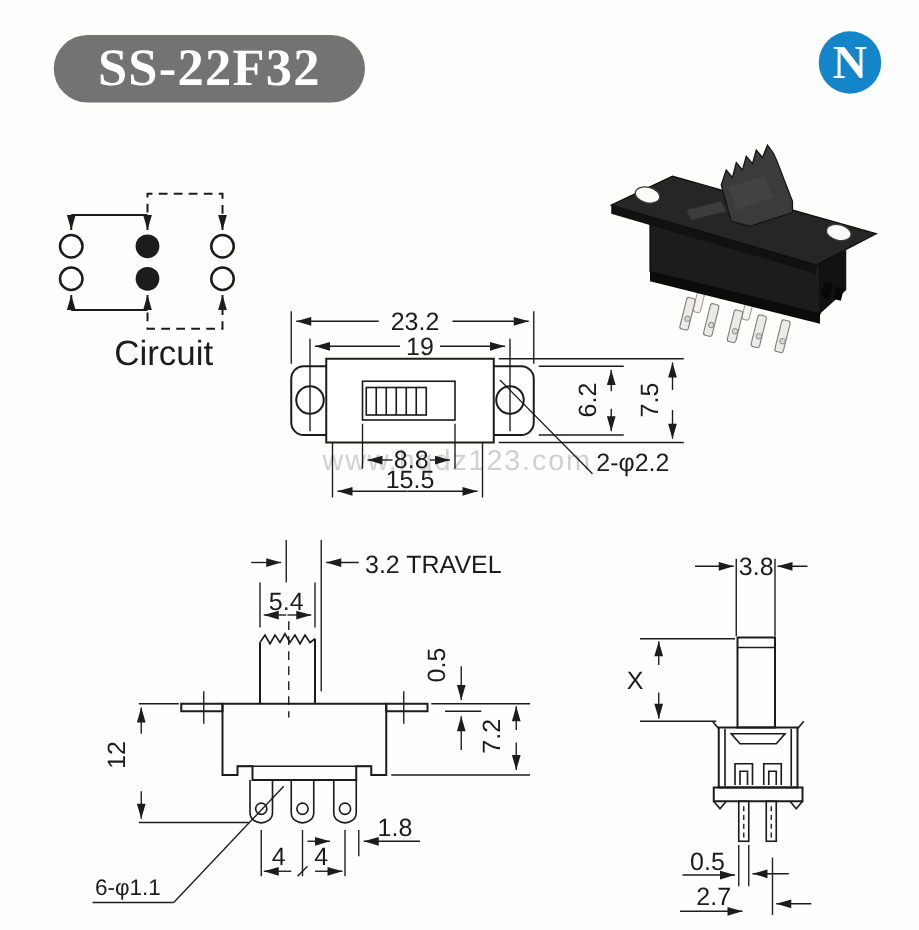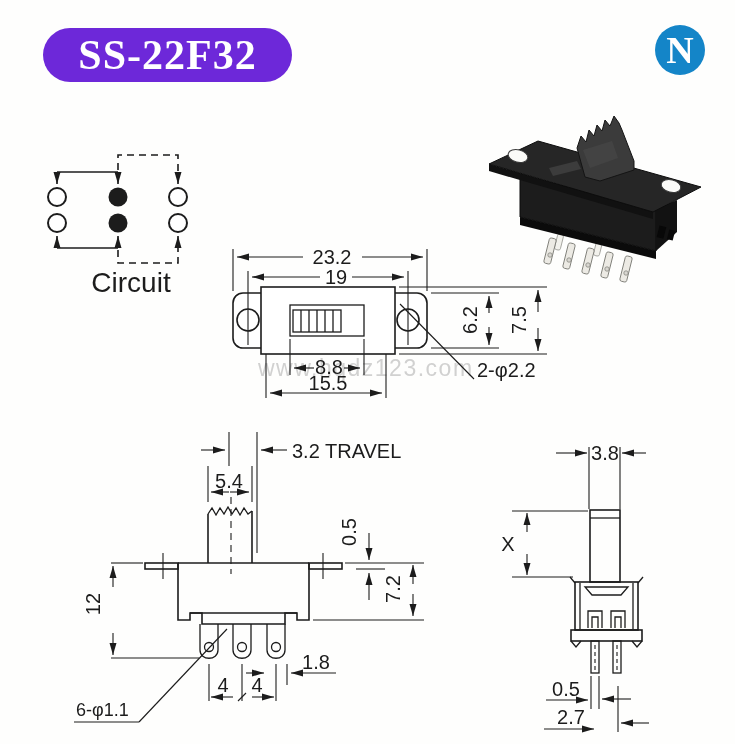--- a/index.html
+++ b/index.html
@@ -1,19 +1,19 @@
 <!DOCTYPE html>
 <html><head>
 <meta charset="utf-8">
 <style>
   html,body{margin:0;padding:0;background:#ffffff;}
   .canvas{position:relative;width:735px;height:744px;background:#fefefd;overflow:hidden;
           font-family:"Liberation Sans",sans-serif;}
   .badge{position:absolute;left:43px;top:28px;width:249px;height:54px;border-radius:28px;
-         background:#6d28d9;color:#ffffff;text-align:center;line-height:54px;
+         background:#737373;color:#ffffff;text-align:center;line-height:54px;
          font-family:"Liberation Serif",serif;font-weight:bold;font-size:42px;letter-spacing:1px;}
   .logo{position:absolute;left:655px;top:25px;width:50px;height:50px;border-radius:50%;
         background:#1485c8;color:#ffffff;text-align:center;line-height:50px;
         font-family:"Liberation Serif",serif;font-weight:bold;font-size:38px;}
   .watermark{position:absolute;left:258px;top:355px;font-size:23px;letter-spacing:1.5px;
              color:#c6c6c6;opacity:.8;white-space:nowrap;}
   svg.draw{position:absolute;left:0;top:0;}
   .ln{stroke:#1c1c1c;stroke-width:1.6;fill:none;}
   .ln2{stroke:#1c1c1c;stroke-width:1.3;fill:none;}
   .cir{stroke:#1c1c1c;stroke-width:2;fill:none;}

